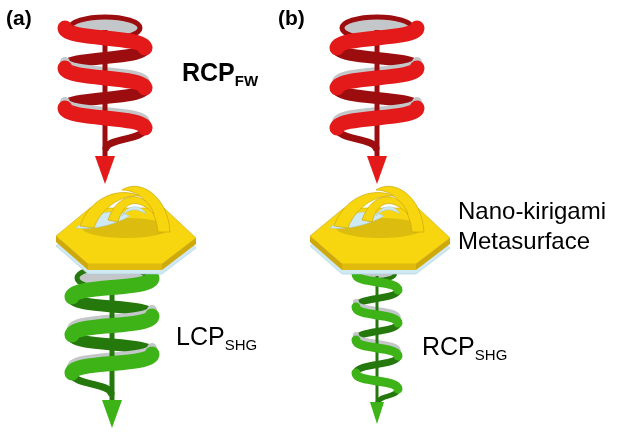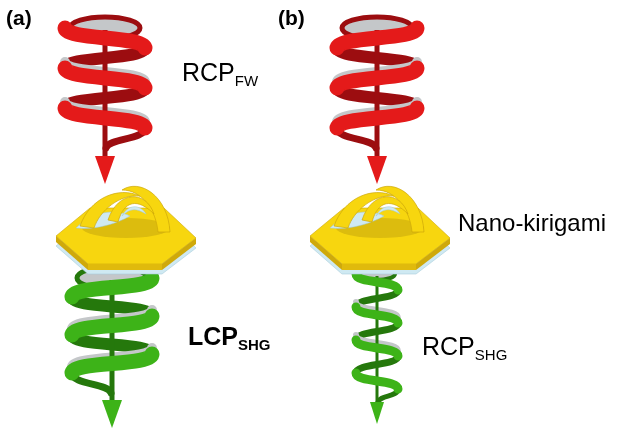--- a/index.html
+++ b/index.html
@@ -128,30 +128,31 @@
       <use href="#metasurface" transform="translate(126,228)"></use>
     </g>
     <g>
       <use href="#metasurface" transform="translate(380,228)"></use>
     </g>
   </svg>
 
   <div class="plabel" style="left:6px;top:6px;">(a)</div>
   <div class="plabel" style="left:278px;top:6px;">(b)</div>
 
-  <div class="beam-label" style="left:182px;top:58px;">
+  <div class="beam-label" style="left:182px;top:58px;font-weight:bold;">
     <span>RCP</span><sub>FW</sub>
   </div>
 
-  <div class="beam-label" style="left:188px;top:322px;font-weight:bold;">
+  <div class="beam-label" style="left:176px;top:322px;">
     <span>LCP</span><sub>SHG</sub>
   </div>
 
 
   <div class="beam-label" style="left:422px;top:332px;">
     <span>RCP</span><sub>SHG</sub>
   </div>
 
-  <div class="annotation" style="left:458px;top:208px;">
+  <div class="annotation" style="left:458px;top:196px;">
     <div>Nano-kirigami</div>
+    <div>Metasurface</div>
   </div>
 
 </div>
 
 </body></html>

